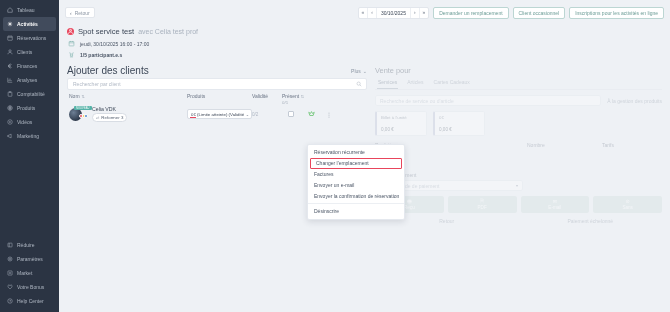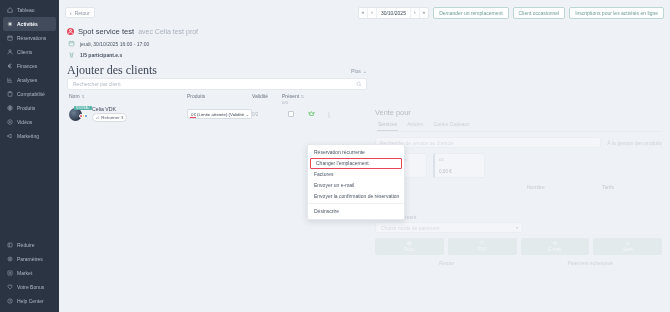--- a/index.html
+++ b/index.html
@@ -93,21 +93,21 @@
   .meta-txt { font-size: 5px; color: #4a5565; }
   .meta-txt.bold { font-weight: bold; }
 
   
   .cols { display: flex; padding: 4px 8px 0 8px; gap: 8px; }
   .col-left { width: 300px; flex: 0 0 300px; }
   .col-right { flex: 1; }
 
   
   .panel-title-row { display: flex; align-items: center; height: 13px; }
-  .panel-title { font-size: 12px; color: #3c4757; font-family: Liberation Serif, serif; }
+  .panel-title { font-size: 10px; color: #3c4757; }
   .plus-toggle { margin-left: auto; display: flex; align-items: center; gap: 2px; color: #8b95a3; font-size: 5px; }
   .search-box {
     position: relative;
     background: #ffffff; border: 1px solid #e4e8ee; border-radius: 2px;
     height: 12px; display: flex; align-items: center;
     padding: 0 5px; margin-top: 1px;
   }
   .search-box input {
     border: none; outline: none; background: transparent;
     font-family: "Liberation Sans", sans-serif;
@@ -204,21 +204,21 @@
   .ctx-item.highlight {
     outline: 1px solid #e8455c;
     outline-offset: -1px;
     margin: 0 2px;
     border-radius: 1px;
   }
   .ctx-sep { height: 1px; background: #eceff3; margin: 2px 0; }
 
   
   .col-right-inner { opacity: 0.32; }
-  .vente-title { font-size: 7.4px; color: #3c4757; height: 13px; display: flex; align-items: center; margin-top: 42px; }
+  .vente-title { font-size: 7.4px; color: #3c4757; height: 13px; display: flex; align-items: center; }
   .tabs { display: flex; gap: 8px; border-bottom: 1px solid #dfe4ea; padding: 0 2px; }
   .tab { font-size: 5px; color: #8b95a3; padding: 2px 1px 3px 1px; }
   .tab.active { color: #5d6b7d; border-bottom: 1.5px solid #9aa5b4; }
   .srch-row { display: flex; align-items: center; gap: 6px; margin-top: 5px; }
   .srch-field {
     flex: 1; height: 11px;
     background: #ffffff; border: 1px solid #e4e8ee; border-radius: 2px;
     display: flex; align-items: center; padding: 0 4px;
     font-size: 5px; color: #b0b8c4;
   }

